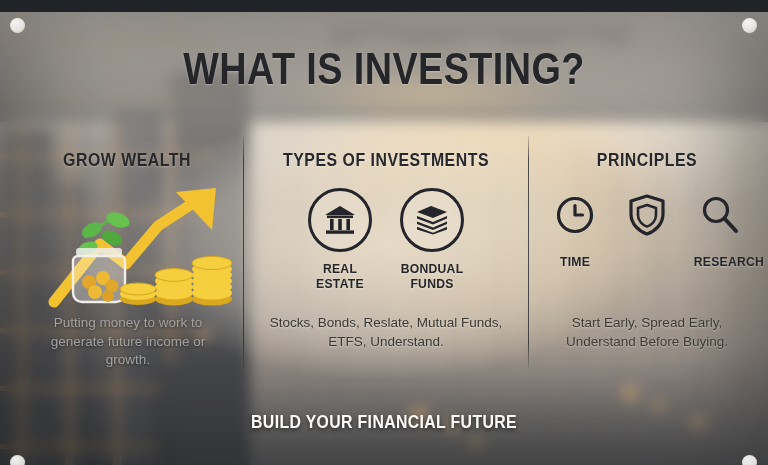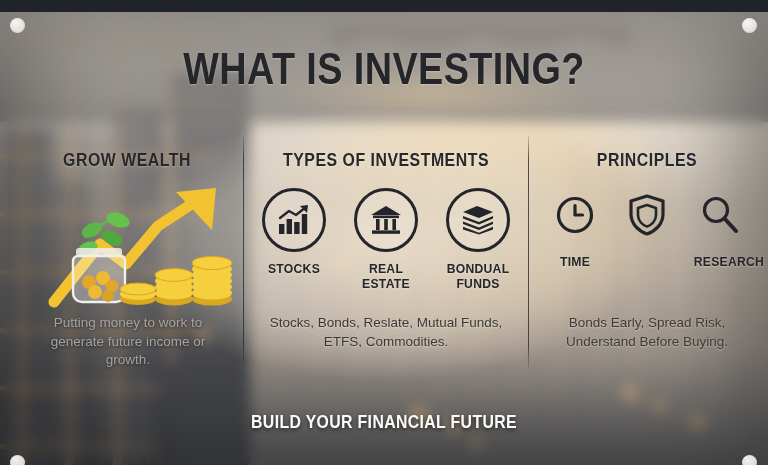--- a/index.html
+++ b/index.html
@@ -351,33 +351,20 @@
       </div>
 
       <div class="col-body body-left">Putting money to work to generate future income or growth.</div>
     </div>
 
     <div class="col col-mid">
       <div class="col-head">TYPES OF INVESTMENTS</div>
 
       <div class="icon-row">
 
-        <div class="icon-cell">
-          <div class="icon-circle">
-            <svg width="32" height="30" viewBox="0 0 32 30">
-              <rect x="1" y="19" width="5.4" height="10" fill="#23252a"></rect>
-              <rect x="8.6" y="14" width="5.4" height="15" fill="#23252a"></rect>
-              <rect x="16.2" y="17" width="5.4" height="12" fill="#23252a"></rect>
-              <rect x="23.8" y="9" width="5.4" height="20" fill="#23252a"></rect>
-              <path d="M2 13 L11 6 L18 10 L28 2" fill="none" stroke="#23252a" stroke-width="2.3" stroke-linejoin="round" stroke-linecap="round"></path>
-              <path d="M22 1 L30 0 L29 8 Z" fill="#23252a"></path>
-            </svg>
-          </div>
-          <div class="icon-label">STOCKS</div>
-        </div>
 
         <div class="icon-cell">
           <div class="icon-circle">
             <svg width="32" height="30" viewBox="0 0 32 30">
               <path d="M16 1 L31 10 H1 Z" fill="#23252a"></path>
               <rect x="3" y="10.5" width="26" height="2.6" fill="#23252a"></rect>
               <rect x="6" y="14" width="3.6" height="11" fill="#23252a"></rect>
               <rect x="14.2" y="14" width="3.6" height="11" fill="#23252a"></rect>
               <rect x="22.4" y="14" width="3.6" height="11" fill="#23252a"></rect>
               <rect x="2" y="25.4" width="28" height="3.4" fill="#23252a"></rect>
@@ -395,21 +382,21 @@
                 <path d="M1 16.4 L17 22.4 L31 16.4 L31 19 L17 25 L1 19 Z"></path>
                 <path d="M1 21.8 L17 27.8 L31 21.8 L31 24.4 L17 29.4 L1 24.4 Z"></path>
               </g>
             </svg>
           </div>
           <div class="icon-label">BONDUAL FUNDS</div>
         </div>
 
       </div>
 
-      <div class="col-body body-mid">Stocks, Bonds, Reslate, Mutual Funds, ETFS, Commodities.</div>
+      <div class="col-body body-mid">Stocks, Bonds, Reslate, Mutual Funds, ETFS, Understand.</div>
     </div>
 
     <div class="col col-right">
       <div class="col-head">PRINCIPLES</div>
 
       <div class="icon-row-bare">
 
         <div class="icon-bare">
           <div class="glyph">
             <svg width="40" height="40" viewBox="0 0 40 40">
@@ -435,19 +422,19 @@
             <svg width="40" height="40" viewBox="0 0 40 40">
               <circle cx="17" cy="15" r="11.5" fill="none" stroke="#23252a" stroke-width="3.2"></circle>
               <path d="M25.5 23.5 L37 36" fill="none" stroke="#23252a" stroke-width="4" stroke-linecap="round"></path>
             </svg>
           </div>
           <div class="icon-label">RESEARCH</div>
         </div>
 
       </div>
 
-      <div class="col-body body-right">Bonds Early, Spread Risk, Understand Before Buying.</div>
+      <div class="col-body body-right">Start Early, Spread Early, Understand Before Buying.</div>
     </div>
 
     <div class="footer">BUILD YOUR FINANCIAL FUTURE</div>
 
   </div>
 </div>
 
 </body></html>

